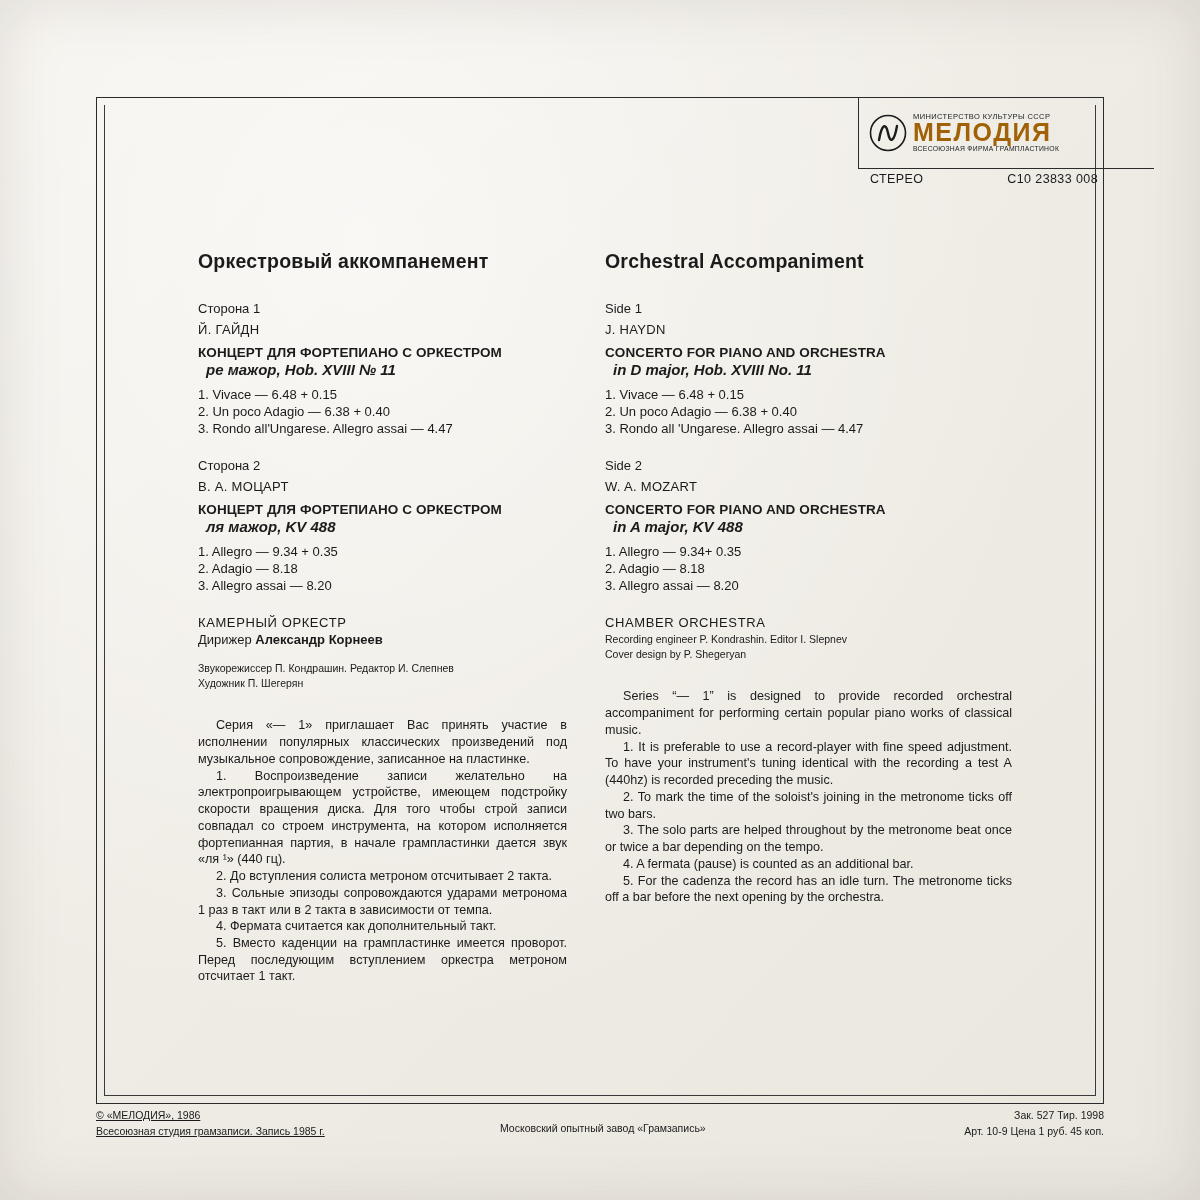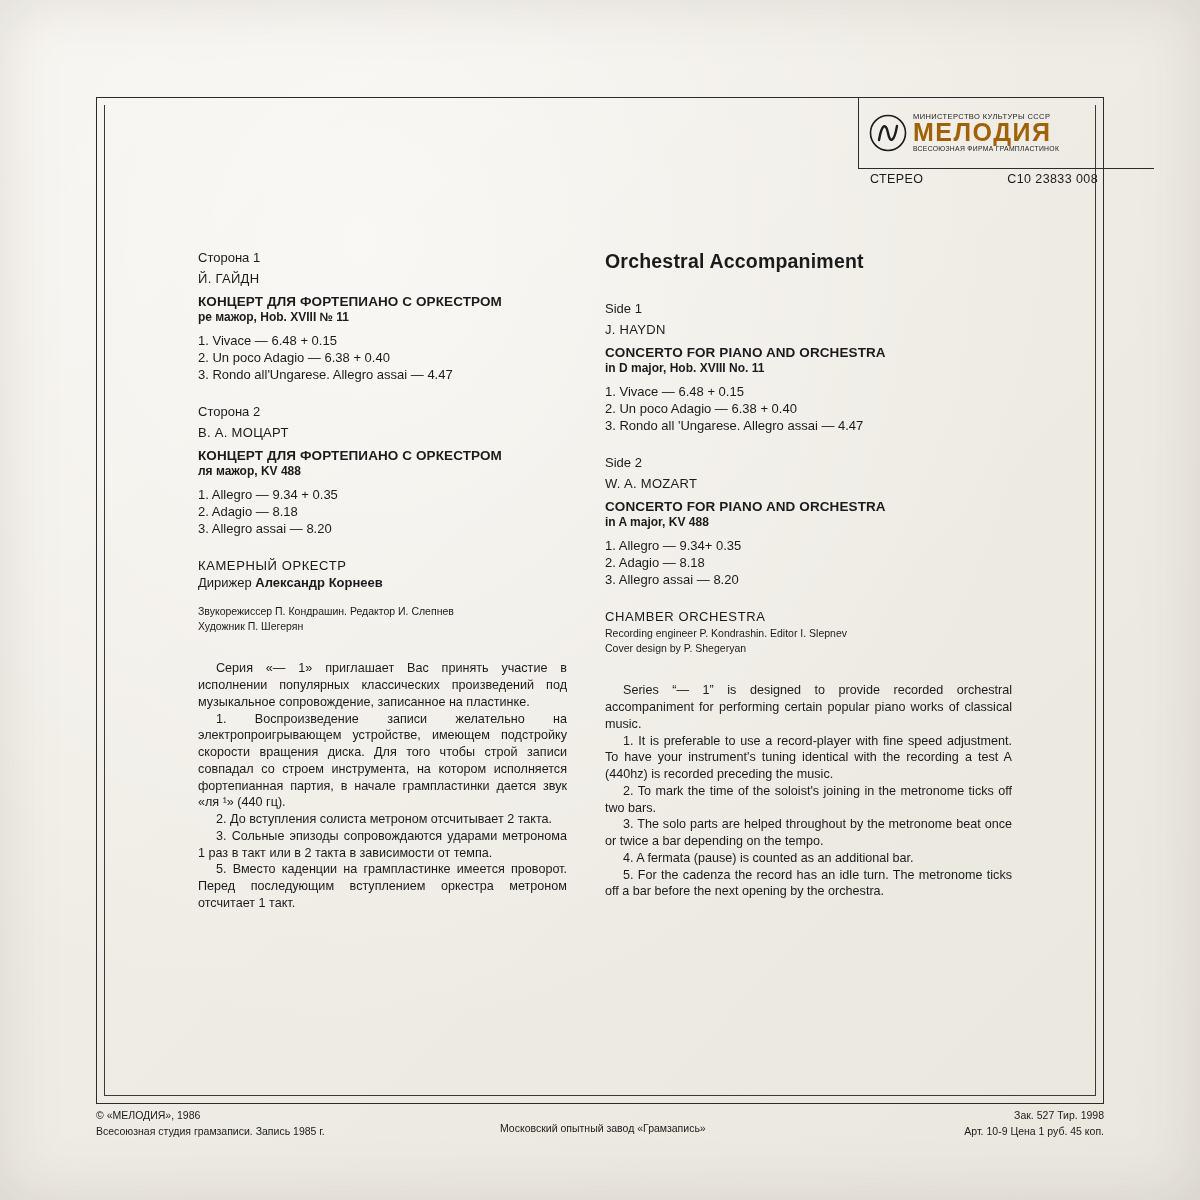--- a/index.html
+++ b/index.html
@@ -142,23 +142,24 @@
     margin: 0 0 3px 0;
     letter-spacing: 0.3px;
   }
   .work-title {
     font-size: 13.5px;
     font-weight: bold;
     letter-spacing: 0.1px;
     margin: 8px 0 1px 0;
   }
   .work-key {
-    font-size: 12px;
+    font-size: 15px;
     font-weight: bold;
-    margin: 0 0 9px 0;
+    margin: 0 0 9px 8px;
+    font-style: italic;
   }
   .track {
     font-size: 13px;
     margin: 0 0 2px 0;
   }
   .gap-block { height: 20px; }
   .ensemble {
     font-size: 13px;
     letter-spacing: 0.6px;
     margin: 0 0 2px 0;
@@ -186,21 +187,21 @@
   .footer {
     position: absolute;
     left: 96px;
     right: 96px;
     top: 1108px;
     display: flex;
     justify-content: space-between;
     font-size: 10.5px;
     line-height: 1.5;
   }
-  .footer .fl { width: 330px; }
+  .footer .fl { width: 330px; text-decoration: underline; }
   .footer .fc { width: 300px; text-align: left; padding-top: 13px;}
   .footer .fr { width: 230px; text-align: right; }
 </style>
 </head>
 <body>
 
 <div class="page">
   <div class="paper-tex"></div>
 
   <div class="frame-outer"></div>
@@ -221,20 +222,21 @@
   </div>
 
   <div class="catalog-row">
     <span>СТЕРЕО</span>
     <span>С10 23833 008</span>
   </div>
 
   <div class="columns">
 
     <div class="col">
+      <h1 class="col-title">Оркестровый аккомпанемент</h1>
 
       <p class="side-label">Сторона 1</p>
       <p class="composer">Й. ГАЙДН</p>
       <p class="work-title">КОНЦЕРТ ДЛЯ ФОРТЕПИАНО С ОРКЕСТРОМ</p>
       <p class="work-key">ре мажор, Hob. XVIII № 11</p>
       <p class="track">1. Vivace — 6.48 + 0.15</p>
       <p class="track">2. Un poco Adagio — 6.38 + 0.40</p>
       <p class="track">3. Rondo all'Ungarese. Allegro assai — 4.47</p>
 
       <div class="gap-block"></div>
@@ -258,20 +260,21 @@
       <p class="credits">
         <span>Звукорежиссер П. Кондрашин. Редактор И. Слепнев</span><br>
         <span>Художник П. Шегерян</span>
       </p>
 
       <div class="body-text">
         <p class="first">Серия «— 1» приглашает Вас принять участие в исполнении популярных классических произведений под музыкальное сопровождение, записанное на пластинке.</p>
         <p>1. Воспроизведение записи желательно на электропроигрывающем устройстве, имеющем подстройку скорости вращения диска. Для того чтобы строй записи совпадал со строем инструмента, на котором исполняется фортепианная партия, в начале грампластинки дается звук «ля ¹» (440 гц).</p>
         <p>2. До вступления солиста метроном отсчитывает 2 такта.</p>
         <p>3. Сольные эпизоды сопровождаются ударами метронома 1 раз в такт или в 2 такта в зависимости от темпа.</p>
+        <p>4. Фермата считается как дополнительный такт.</p>
         <p>5. Вместо каденции на грампластинке имеется проворот. Перед последующим вступлением оркестра метроном отсчитает 1 такт.</p>
       </div>
     </div>
 
     <div class="col right">
       <h1 class="col-title">Orchestral Accompaniment</h1>
 
       <p class="side-label">Side 1</p>
       <p class="composer">J. HAYDN</p>
       <p class="work-title">CONCERTO FOR PIANO AND ORCHESTRA</p>

